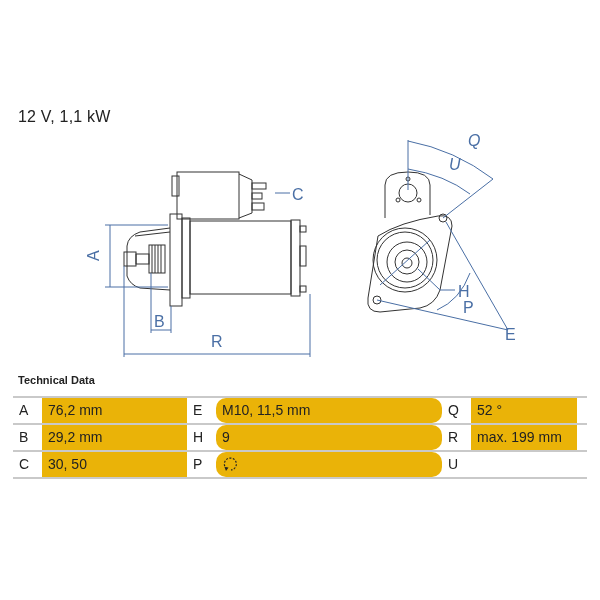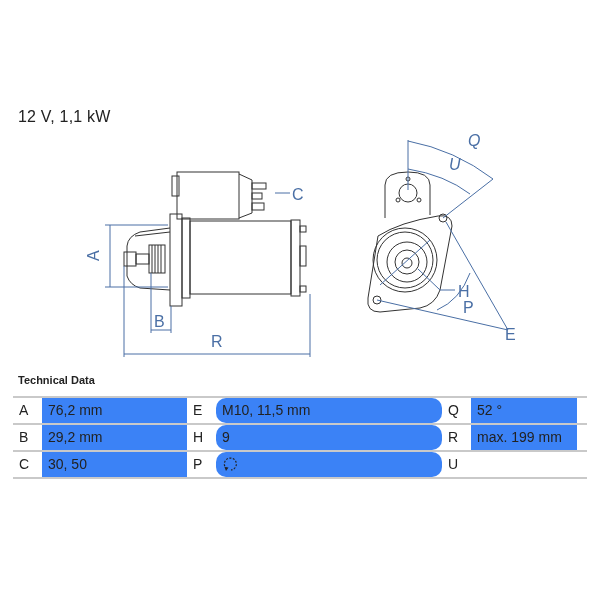--- a/index.html
+++ b/index.html
@@ -5,21 +5,21 @@
     html, body { margin: 0; padding: 0; background: #ffffff; }
     body { width: 600px; height: 600px; position: relative; overflow: hidden;
            font-family: "Liberation Sans", "DejaVu Sans", sans-serif; color: #222; }
     .title { position: absolute; left: 18px; top: 108px; font-size: 16px; letter-spacing: 0.2px; text-align: right; }
     .drawing { position: absolute; left: 0; top: 0; width: 600px; height: 380px; }
     .td-heading { position: absolute; left: 18px; top: 374px; font-size: 11px; font-weight: bold; }
     .table { position: absolute; left: 13px; top: 396px; width: 574px; }
     .row { display: flex; height: 25px; border-top: 2px solid #c9c9c9; }
     .row:last-child { border-bottom: 2px solid #c9c9c9; }
     .cell-key { width: 23px; padding-left: 6px; background: #ffffff; font-size: 14px; line-height: 25px; }
-    .cell-val { background: #3b82f6; font-size: 14px; line-height: 25px; padding-left: 6px; }
+    .cell-val { background: #eab308; font-size: 14px; line-height: 25px; padding-left: 6px; }
     .v1 { width: 139px; }
     .v2 { width: 220px; border-radius: 10px; }
     .v3 { width: 100px; }
     .p-icon { display: inline-block; vertical-align: middle; margin-top: -3px; }
   </style>
 </head>
 <body>
 
 <div class="title">12 V, 1,1 kW</div>
 

